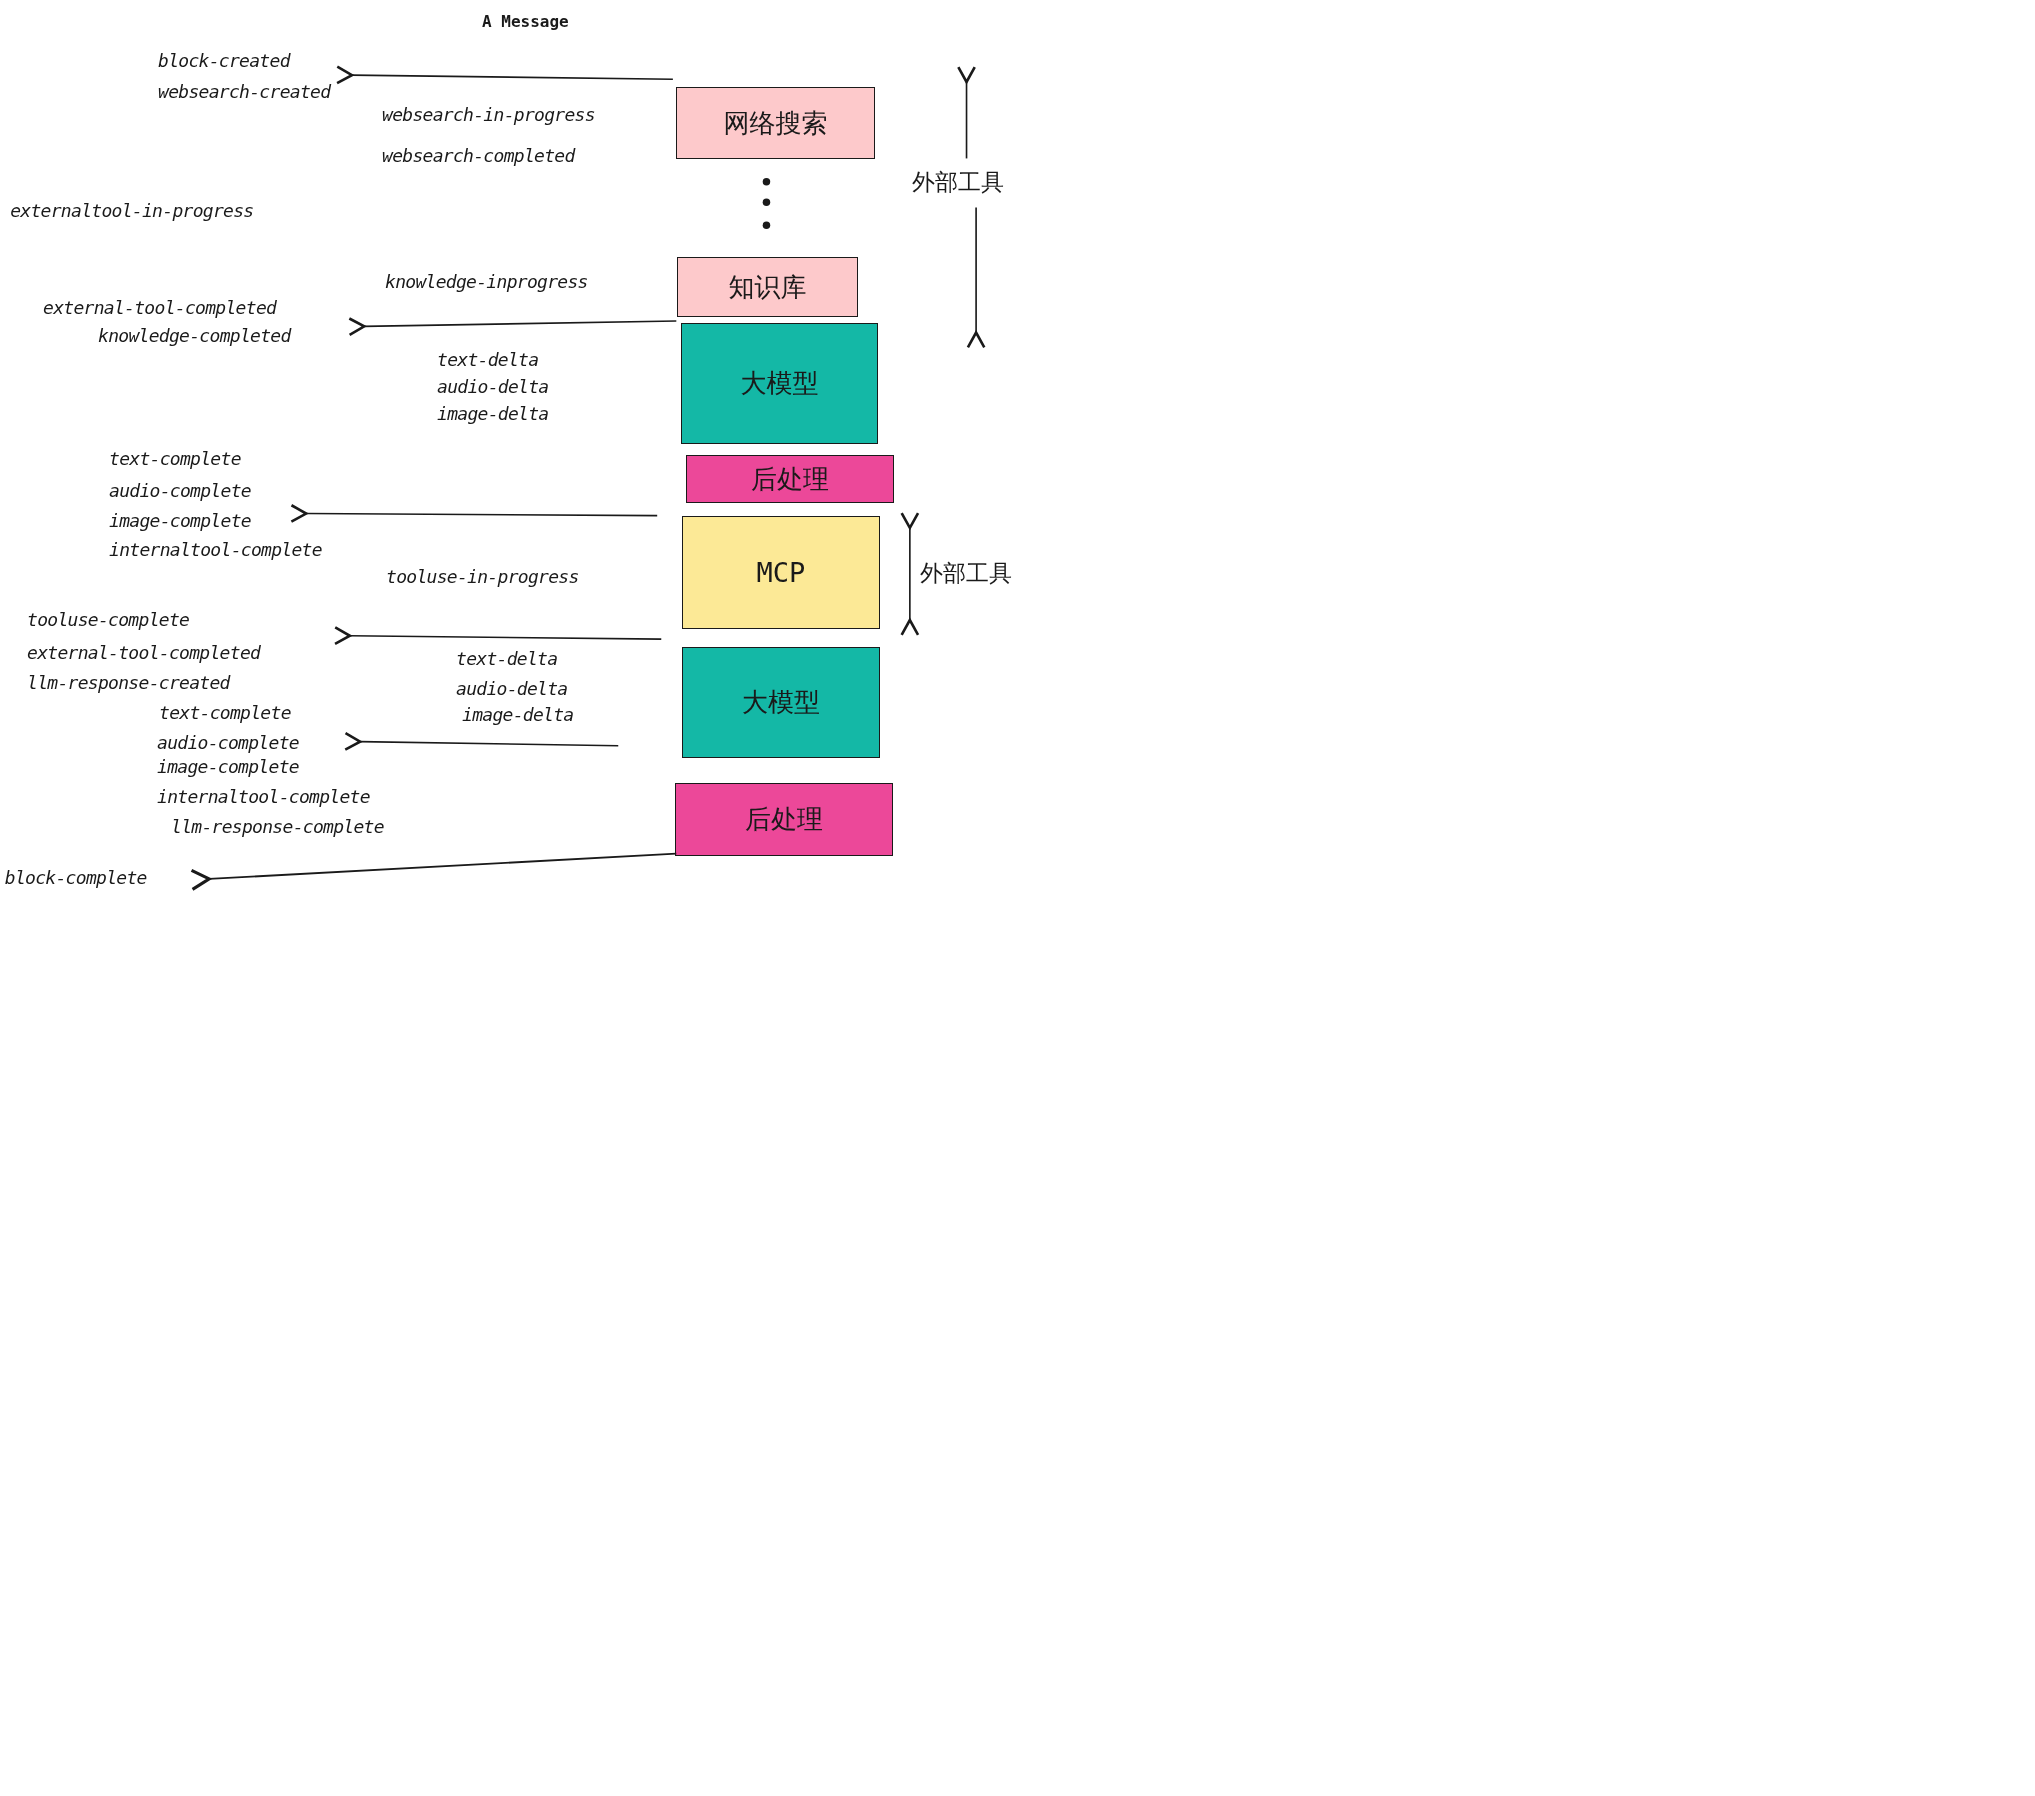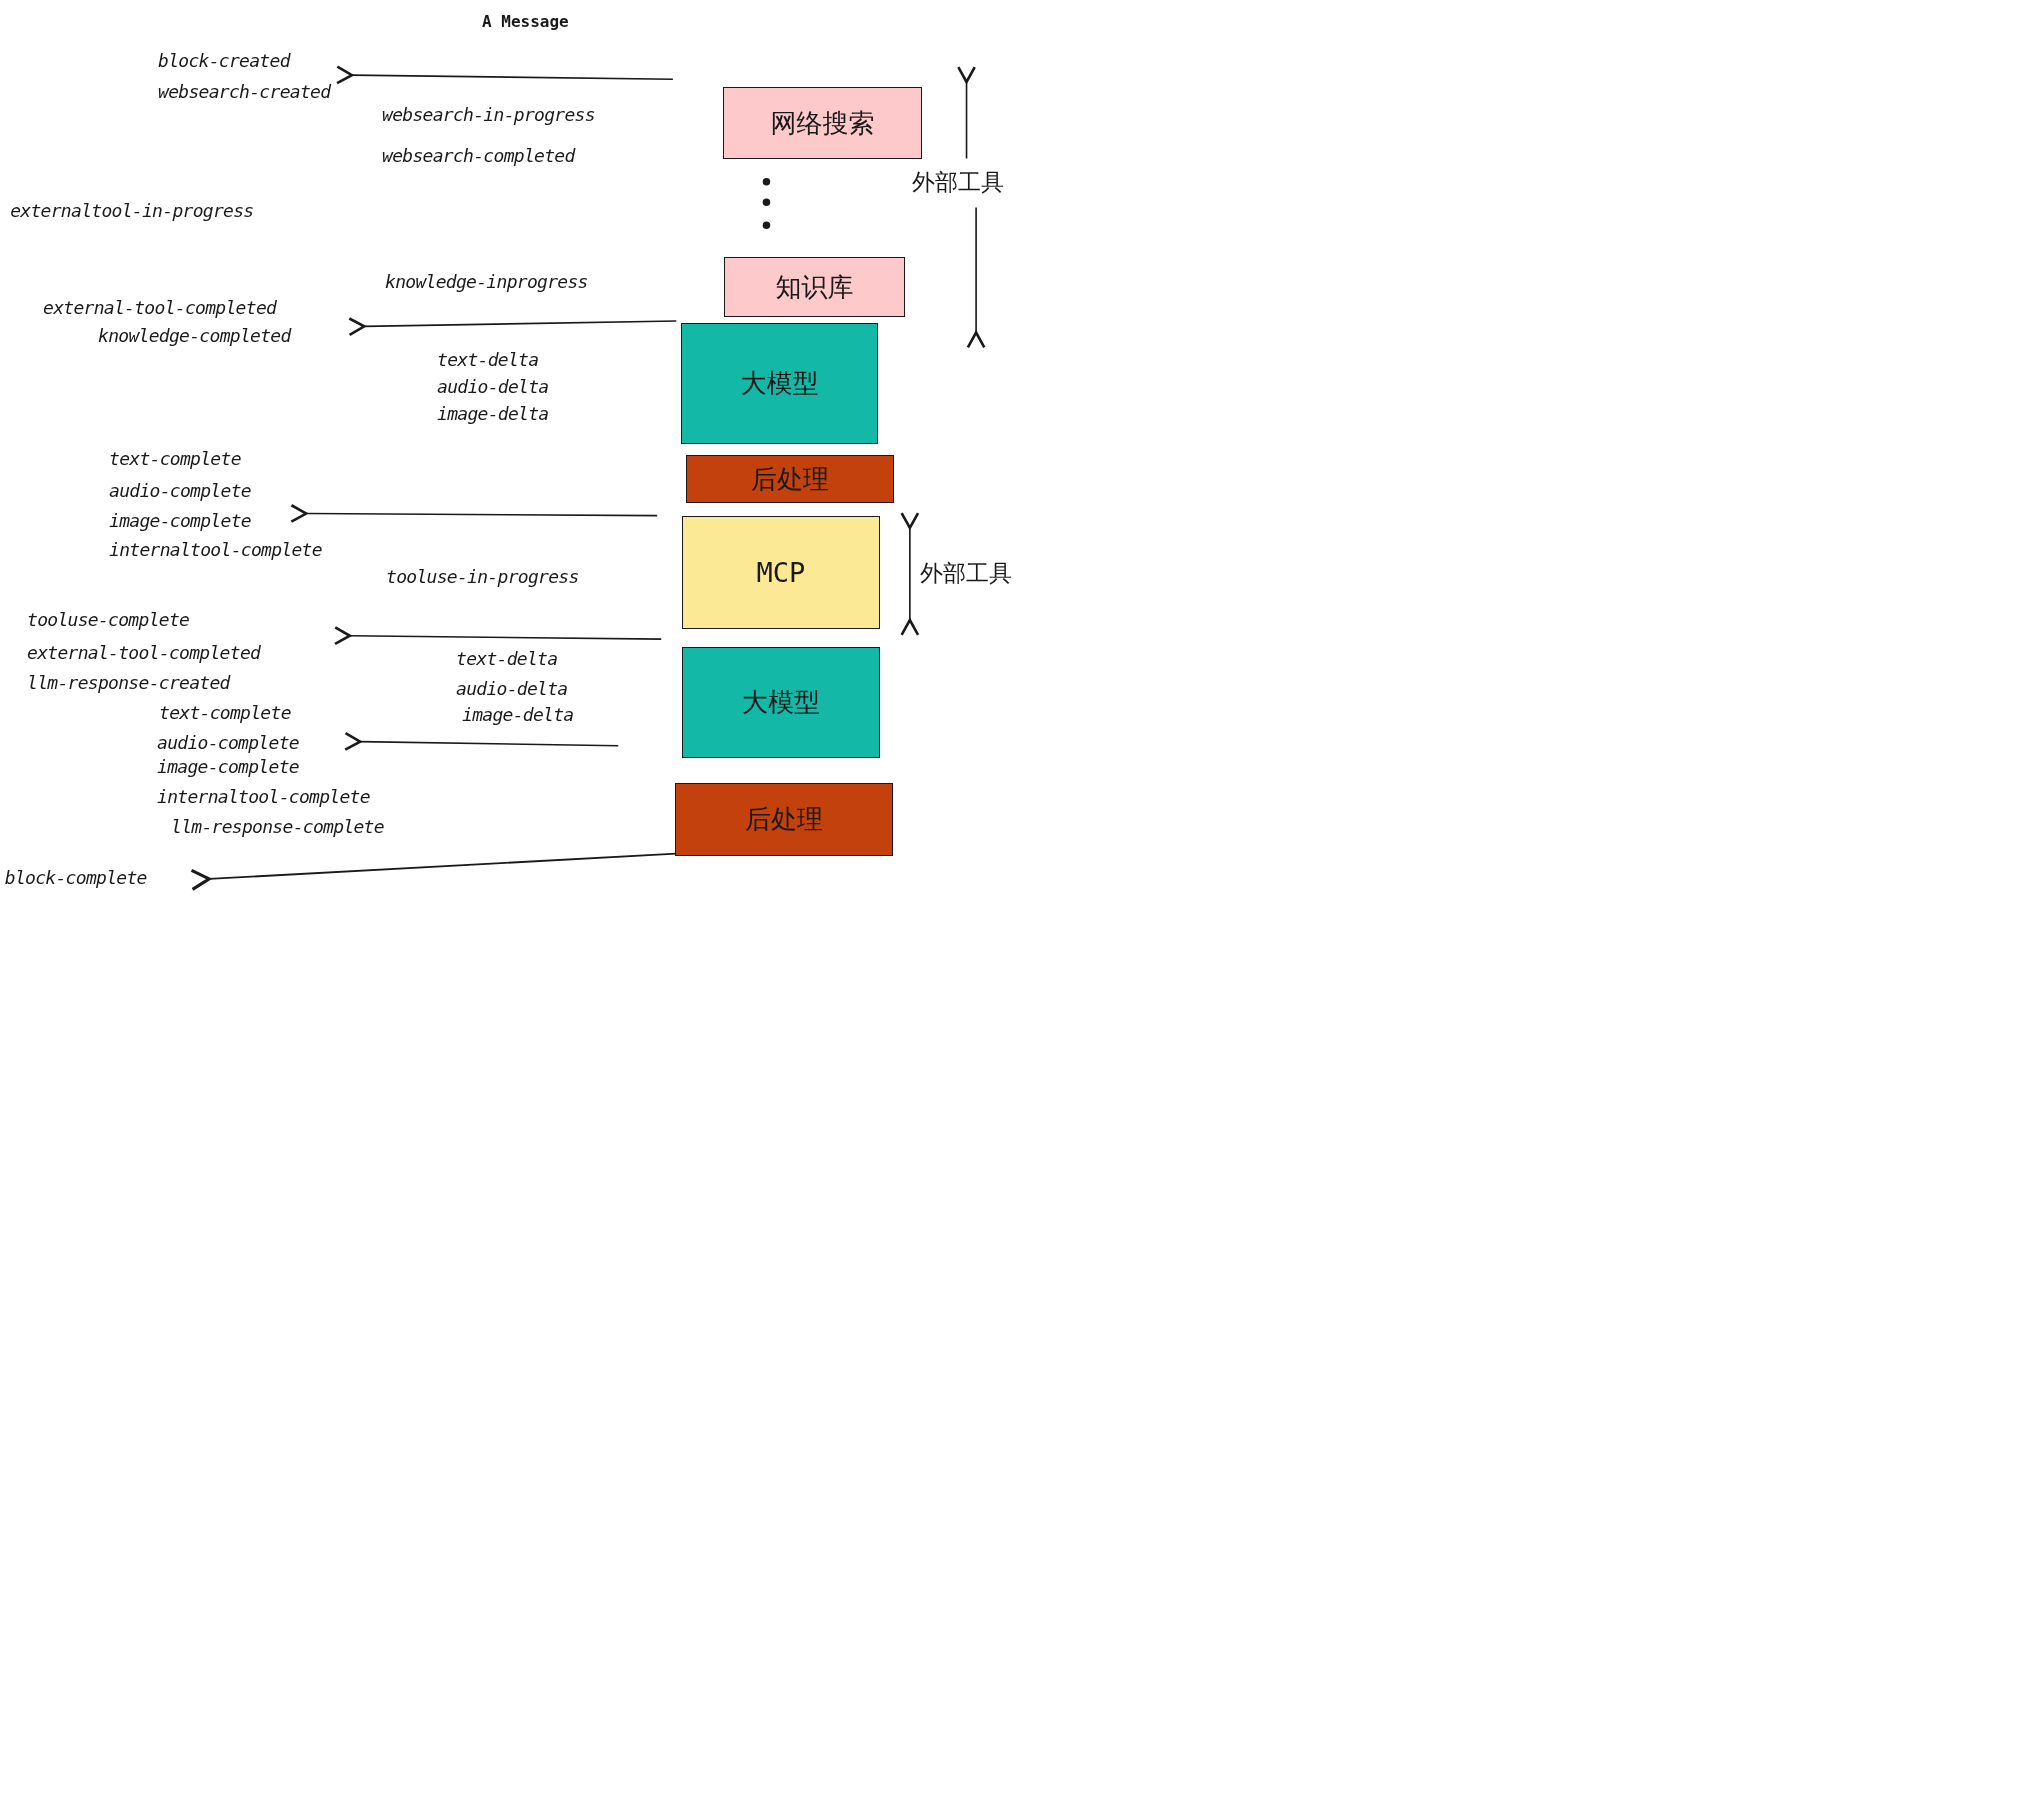--- a/index.html
+++ b/index.html
@@ -35,24 +35,24 @@
   .node .lbl{
     font-family:"Liberation Sans","DejaVu Sans",sans-serif;
     font-size:26px;
     white-space:nowrap;
     color:#1a1a1a;
   }
   .node .lbl.mono{
     font-family:"DejaVu Sans Mono","Liberation Mono",monospace;
     font-size:27px;
   }
-  .fill-pink{background:#fdc9cb;margin-left:47px;}
+  .fill-pink{background:#fdc9cb;}
   .fill-green{background:#14b8a6;}
   .fill-yellow{background:#fce996;}
-  .fill-white{background:#c2410c;justify-content:center;}
+  .fill-white{background:#ec4899;justify-content:center;}
   .side{
     position:absolute;
     font-family:"Liberation Sans","DejaVu Sans",sans-serif;
     font-size:23px;line-height:29px;height:29px;
     white-space:nowrap;color:#1a1a1a;
   }
   svg.overlay{position:absolute;left:0;top:0;pointer-events:none;}
 </style>
 </head>
 <body>

